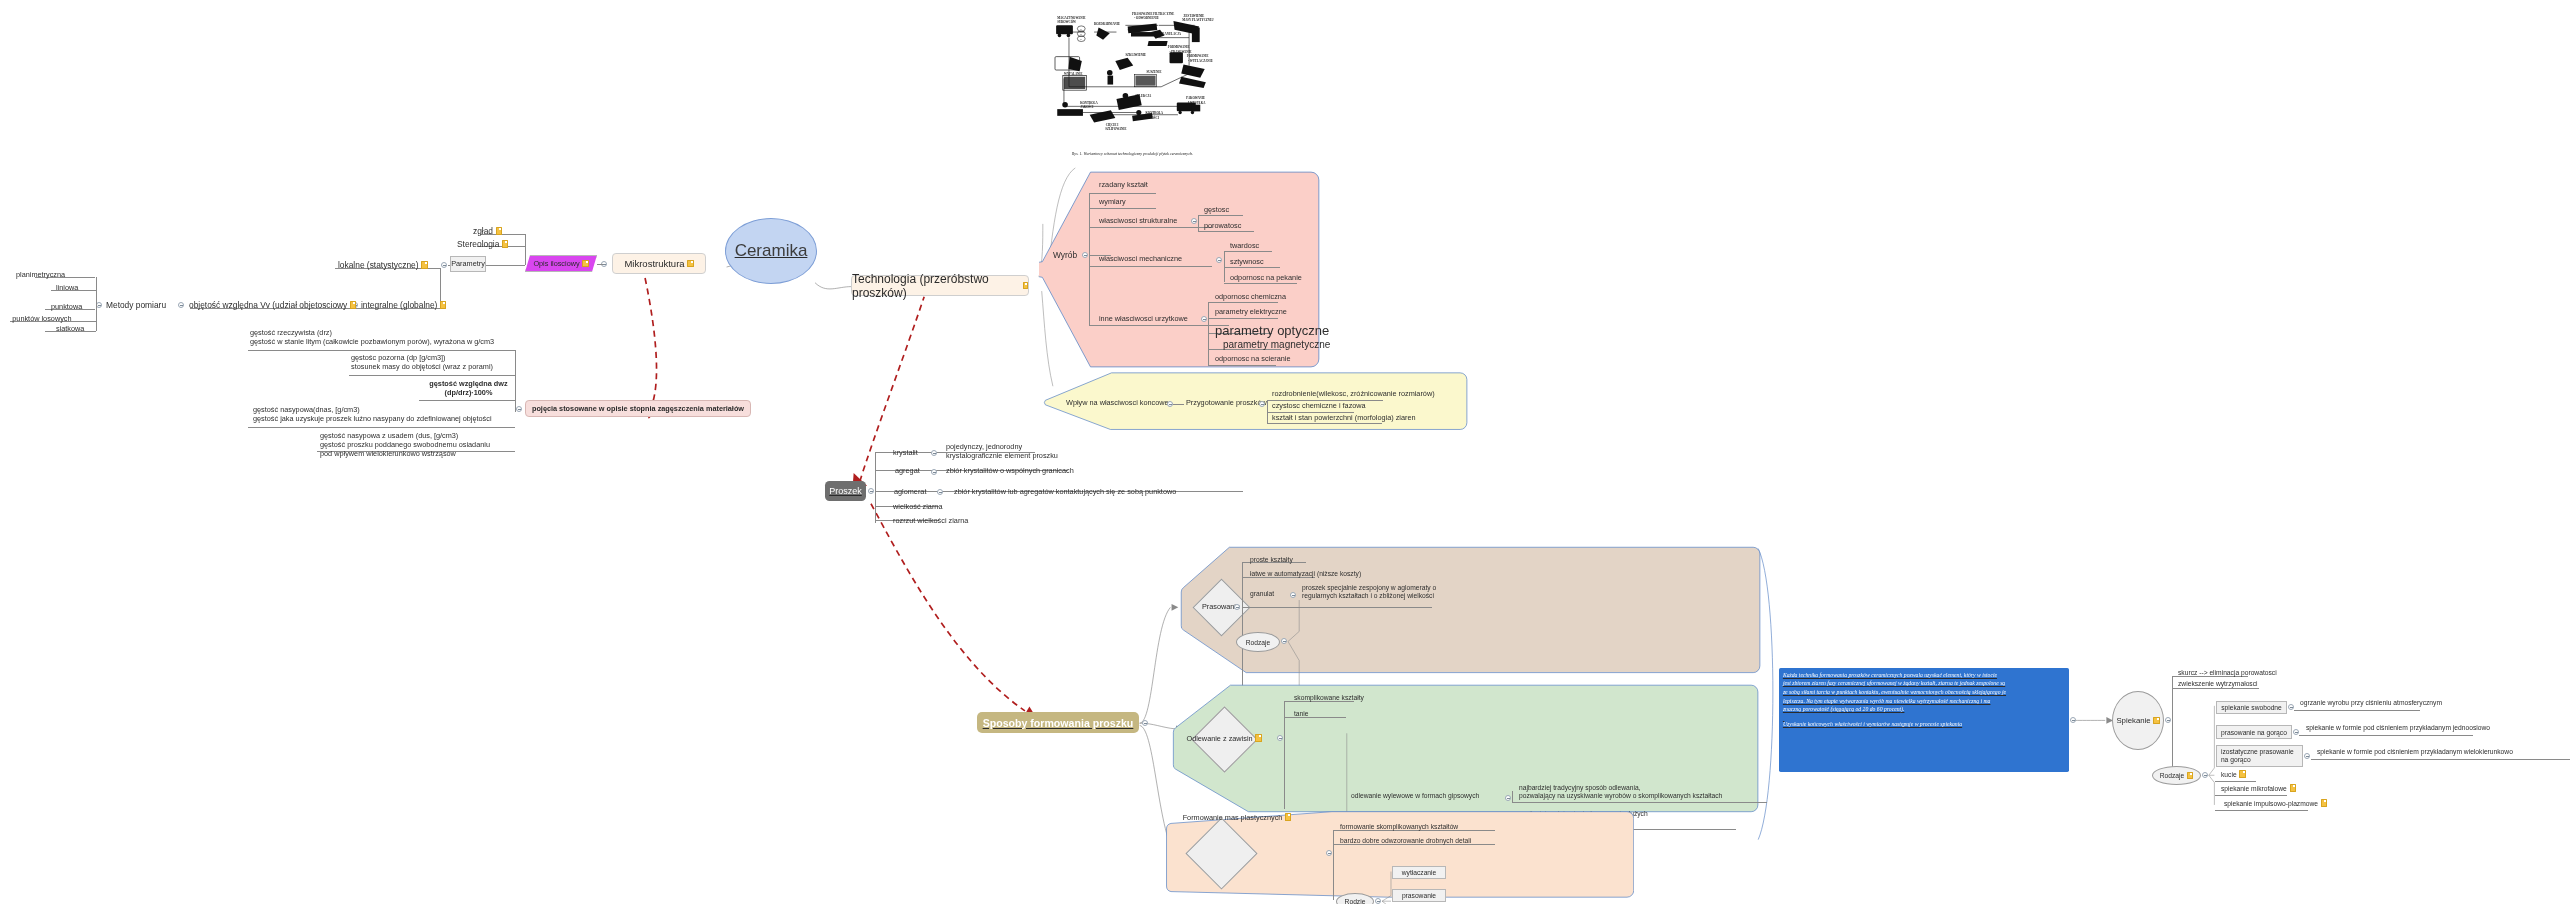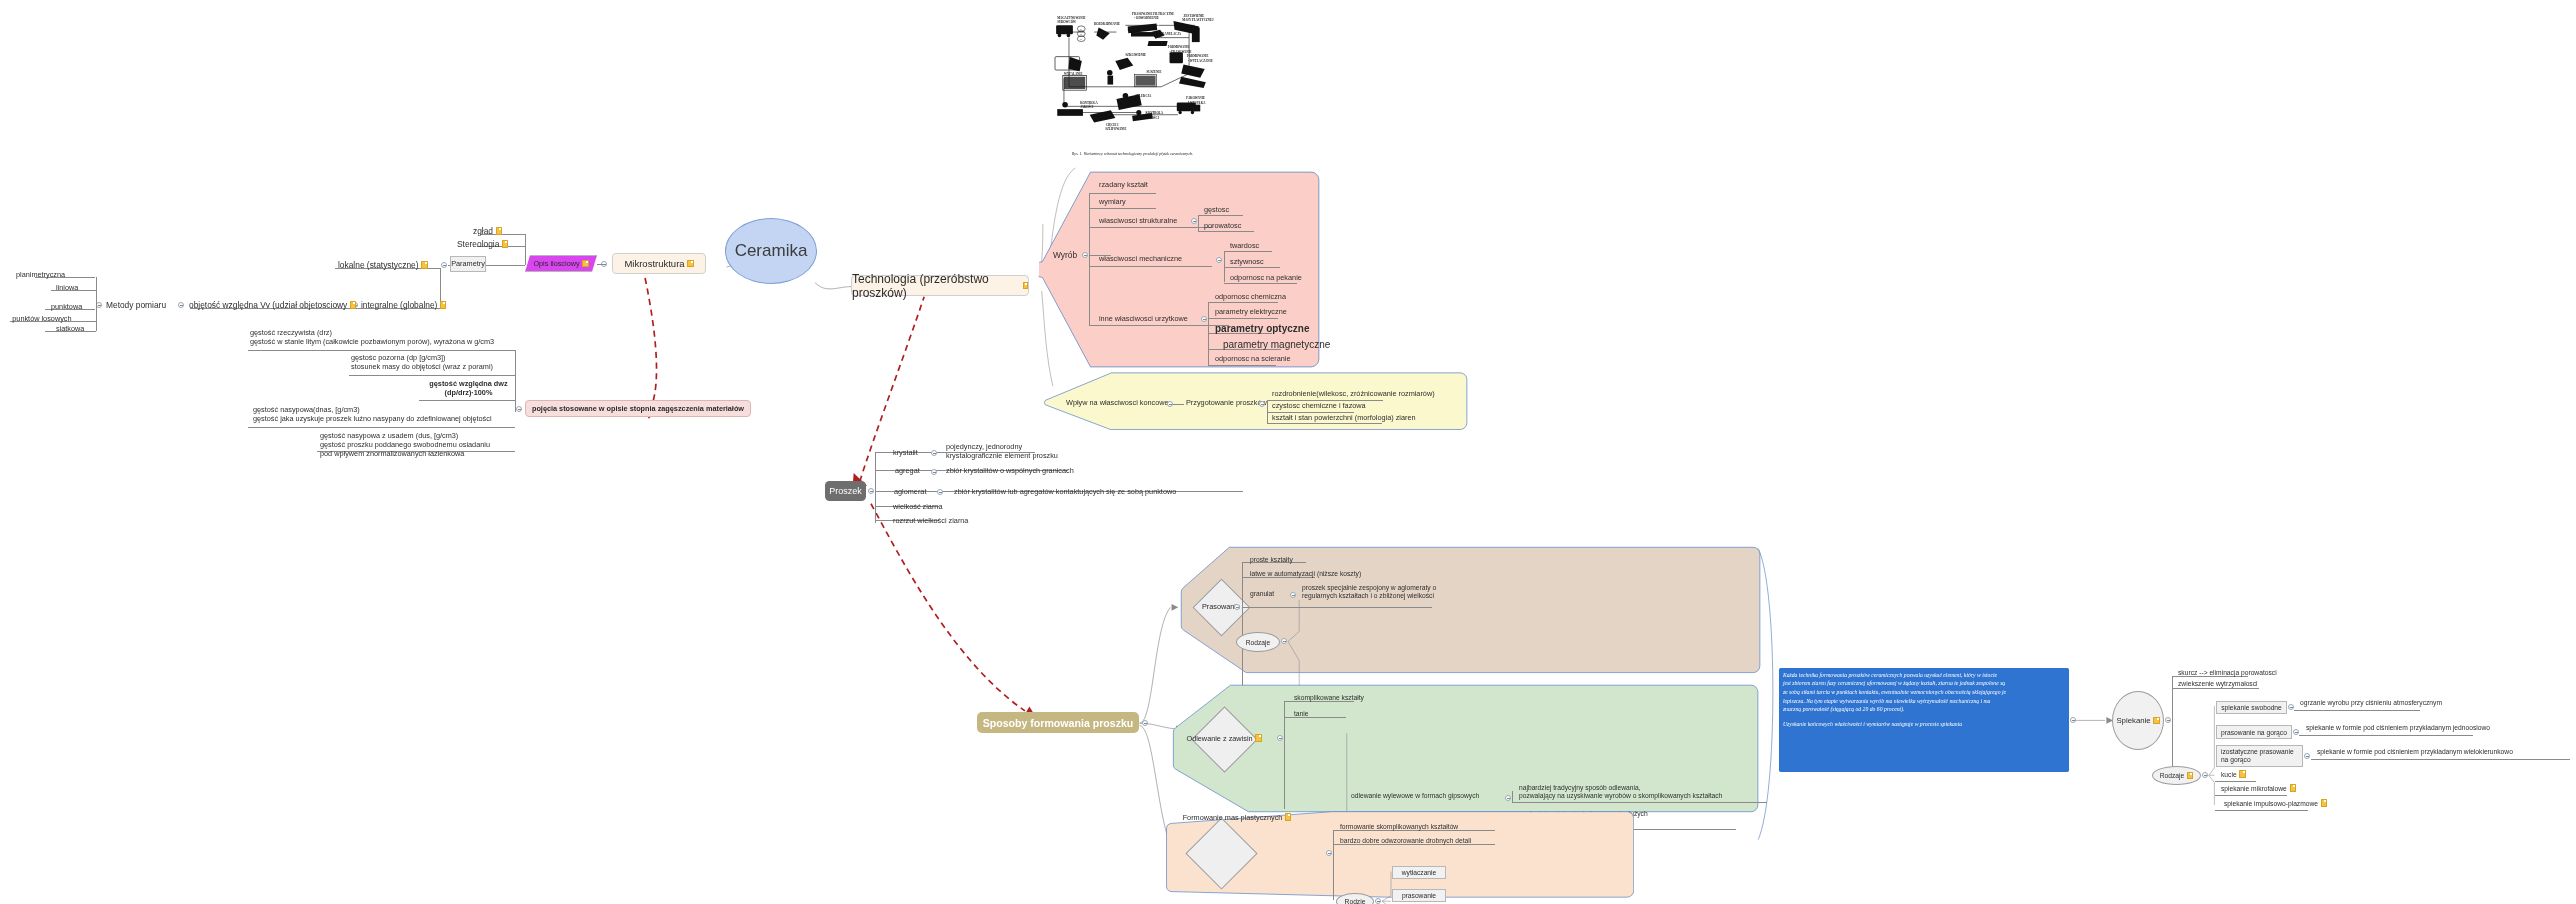--- a/index.html
+++ b/index.html
@@ -1,18 +1,18 @@
 <!DOCTYPE html>
 <html style="font-size:9px"><head>
 <meta charset="utf-8">
 <style>
   html,body{margin:0;padding:0;background:#ffffff;}
   body{font-family:"Liberation Sans",sans-serif;color:#2b2b2b;}
   #canvas{position:relative;width:2576px;height:904px;overflow:hidden;background:#fff;}
-  .abs{position:absolute;}
+  .abs{position:absolute;text-decoration:underline;}
   .txt{position:absolute;white-space:nowrap;font-size:8.4px;line-height:1.25;color:#2e2e2e;}
   .txt.ml{white-space:normal;}
   .note{display:inline-block;width:6.2px;height:7.8px;vertical-align:-1.1px;margin-left:2.8px;position:relative;}
   .note i{position:absolute;inset:0;background:#f5c242;border:0.6px solid #d8a41f;border-radius:0.6px;display:block;}
   .note i:after{content:"";position:absolute;right:0;top:0;border-width:0 0 2.8px 2.8px;border-style:solid;border-color:transparent transparent #fff #fff;}
   .ln{position:absolute;background:#8a8a8a;}
   .lnh{height:0.6px;}
   .lnv{width:0.6px;}
   
   .tog{position:absolute;width:6.2px;height:6.2px;border:0.6px solid #9aa7b5;border-radius:50%;background:#fff;box-sizing:border-box;}
@@ -164,21 +164,21 @@
     <span>gęstość względna dwz</span><br>
     <span>(dp/drz)·100%</span>
   </div>
   <div class="txt ml" style="left:253px;top:405px;font-size:7.3px;width:263px;">
     <span>gęstość nasypowa(dnas, [g/cm3)</span><br>
     <span>gęstość jaka uzyskuje proszek luźno nasypany do zdefiniowanej objętości</span>
   </div>
   <div class="txt ml" style="left:320px;top:431px;font-size:7.3px;width:196px;">
     <span>gęstość nasypowa z usadem (dus, [g/cm3)</span><br>
     <span>gęstość proszku poddanego swobodnemu osiadaniu</span><br>
-    <span>pod wpływem znormalizowanych łazienkowa</span>
+    <span>pod wpływem wielokierunkowo wstrząsów</span>
   </div>
 
   <div class="rbox" style="left:851px;top:275px;width:178px;height:21px;">
     <span style="font-size:12px;">Technologia (przeróbstwo proszków)</span>
     <span class="note">
         <i></i>
       </span>
   </div>
 
   <div class="abs" style="left:1049px;top:3.4px;width:231px;height:162px;background:#fff;overflow:hidden;">
@@ -304,21 +304,21 @@
   <div class="txt" style="left:1230px;top:273px;font-size:7.3px;">odpornosc na pekanie</div>
 
   <div class="ln lnv" style="left:1208px;top:302px;height:63px;"></div>
   <div class="ln lnh" style="left:1208px;top:302px;width:70px;"></div>
   <div class="ln lnh" style="left:1208px;top:318px;width:70px;"></div>
   <div class="ln lnh" style="left:1208px;top:333px;width:64px;"></div>
   <div class="ln lnh" style="left:1208px;top:349px;width:73px;"></div>
   <div class="ln lnh" style="left:1208px;top:365px;width:68px;"></div>
   <div class="txt" style="left:1215px;top:292px;font-size:7.3px;">odpornosc chemiczna</div>
   <div class="txt" style="left:1215px;top:307px;font-size:7.3px;">parametry elektryczne</div>
-  <div class="txt" style="left:1215px;top:323px;font-size:10px;font-weight:bold;">parametry optyczne</div>
+  <div class="txt" style="left:1215px;top:323px;font-size:13px;">parametry optyczne</div>
   <div class="txt" style="left:1223px;top:339px;font-size:10px;">parametry magnetyczne</div>
   <div class="txt" style="left:1215px;top:354px;font-size:7.3px;">odpornosc na scieranie</div>
 
   <div class="abs" style="left:1042px;top:371px;width:426px;height:62px;">
     <svg viewBox="0 0 760 110" style="width:426px;height:62px;">
       <path d="M124 3 H746 a12 12 0 0 1 12 12 V92 a12 12 0 0 1 -12 12 H122 L6 60 a6 6 0 0 1 0 -8 Z" fill="#fbf8cd" stroke="#5b86c6" stroke-width="1.3"></path>
     </svg>
   </div>
   <div class="txt" style="left:1066px;top:398px;font-size:7.3px;">Wpływ na własciwosci koncowe</div>
   <div class="tog" style="left:1167px;top:401px;"></div>

